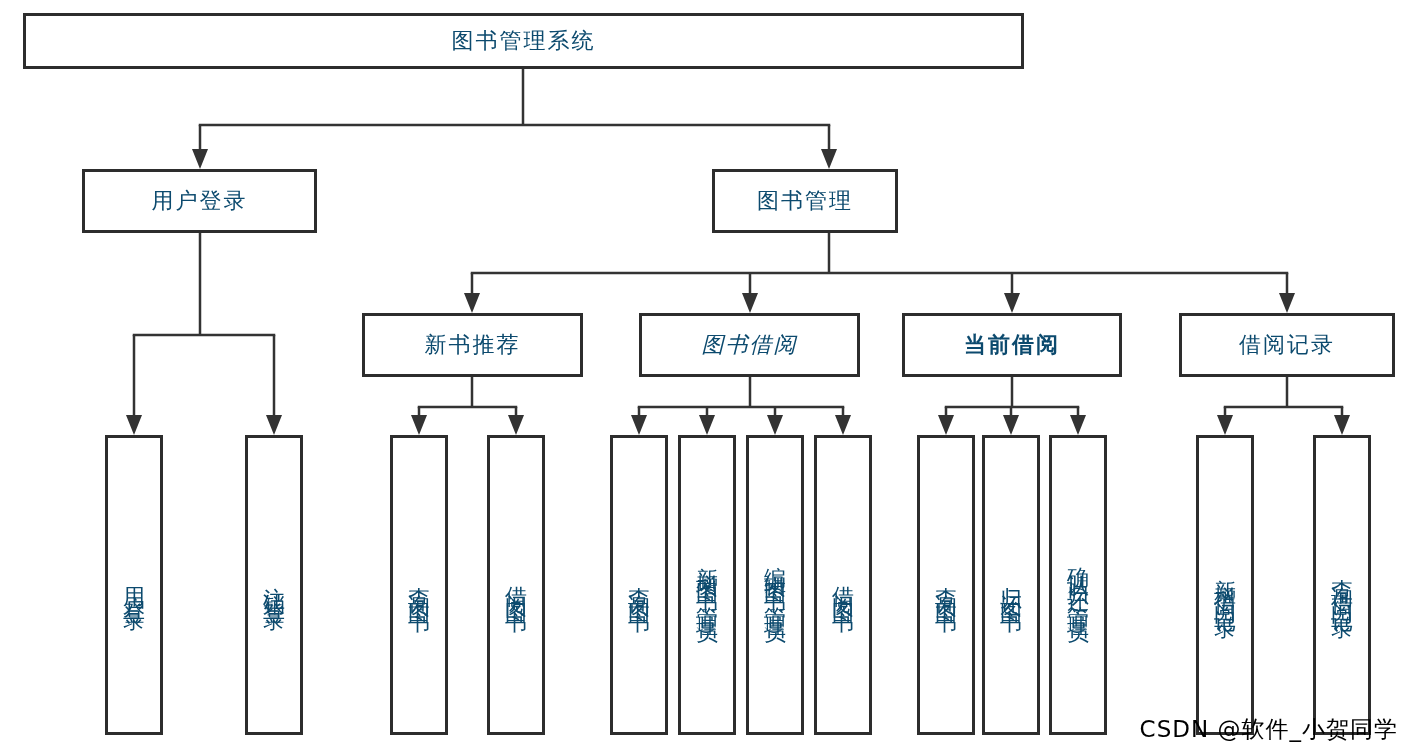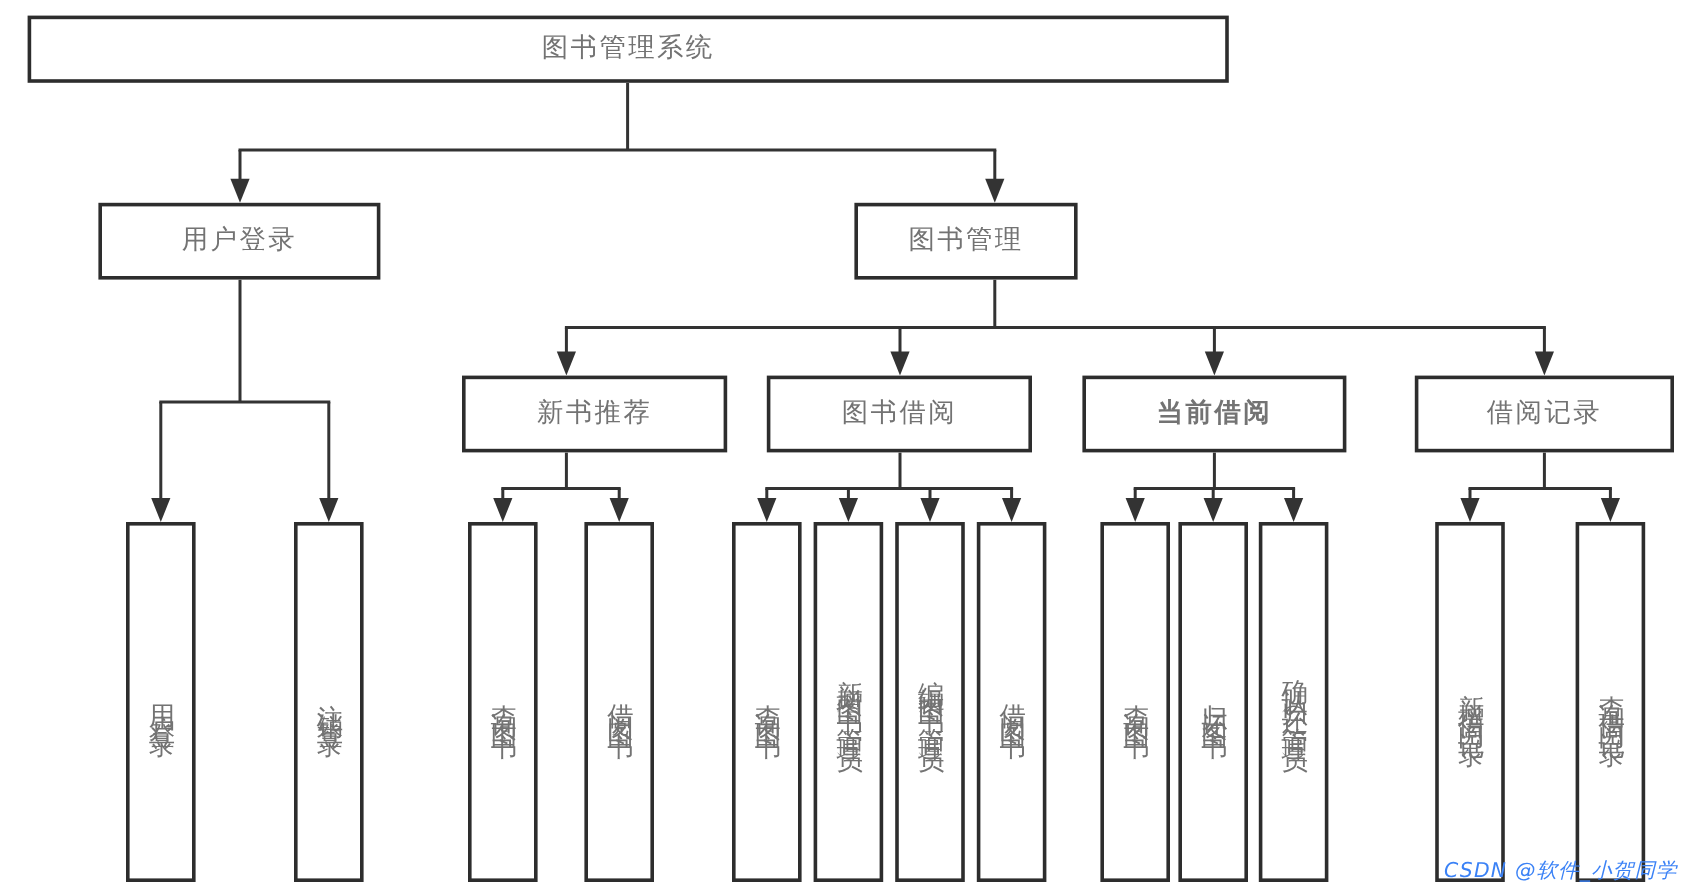--- a/index.html
+++ b/index.html
@@ -20,21 +20,21 @@
     left: 0; top: 0;
     width: 1405px;
     height: 747px;
     z-index: 1;
   }
   .box {
     position: absolute;
     box-sizing: border-box;
     border: 3px solid #2d2d2d;
     background: #ffffff;
-    color: #737373;
+    color: #0c4a6e;
     display: flex;
     align-items: center;
     justify-content: center;
     z-index: 2;
     font-size: 22px;
     line-height: 1;
   }
   .box.h {
     letter-spacing: 2px;
     white-space: nowrap;
@@ -43,26 +43,25 @@
     writing-mode: vertical-rl;
     text-orientation: mixed;
     letter-spacing: 8px;
     font-size: 22px;
     padding: 8px 0;
   }
   .watermark {
     position: absolute;
     right: 7px;
     top: 714px;
-    font-size: 17px;
+    font-size: 23px;
     letter-spacing: 1px;
-    color: #3b82f6;
+    color: #000000;
     z-index: 5;
     white-space: nowrap;
-    font-style: italic;
   }
 </style>
 </head>
 <body>
 
 <div id="canvas">
 
   <svg id="connectors" viewBox="0 0 1405 747" xmlns="http://www.w3.org/2000/svg">
       <line x1="523" y1="69" x2="523" y2="125" stroke="#333333" stroke-width="2.5"></line>
       <line x1="198.75" y1="125" x2="830.25" y2="125" stroke="#333333" stroke-width="2.5"></line>
@@ -116,22 +115,22 @@
       <polygon points="1217,415 1233,415 1225,435" fill="#333333"></polygon>
       <line x1="1342" y1="407" x2="1342" y2="419" stroke="#333333" stroke-width="2.5"></line>
       <polygon points="1334,415 1350,415 1342,435" fill="#333333"></polygon>
     </svg>
 
   <div class="box h" style="left:23px; top:13px; width:1001px; height:56px;">图书管理系统</div>
 
   <div class="box h" style="left:82px; top:169px; width:235px; height:64px;">用户登录</div>
   <div class="box h" style="left:712px; top:169px; width:186px; height:64px;">图书管理</div>
 
-  <div class="box h" style="left:362px; top:313px; width:221px; height:64px;margin-left:23px;">新书推荐</div>
-  <div class="box h" style="left:639px; top:313px; width:221px; height:64px;">图书借阅</div>
+  <div class="box h" style="left:362px; top:313px; width:221px; height:64px;">新书推荐</div>
+  <div class="box h" style="left:639px; top:313px; width:221px; height:64px;font-style:italic;">图书借阅</div>
   <div class="box h" style="left:902px; top:313px; width:220px; height:64px;font-weight:bold;">当前借阅</div>
   <div class="box h" style="left:1179px; top:313px; width:216px; height:64px;">借阅记录</div>
 
   <div class="box v" style="left:105px; top:435px; width:58px; height:300px;">用户登录</div>
   <div class="box v" style="left:245px; top:435px; width:58px; height:300px;">注销登录</div>
 
   <div class="box v" style="left:390px; top:435px; width:58px; height:300px;">查询图书</div>
   <div class="box v" style="left:487px; top:435px; width:58px; height:300px;">借阅图书</div>
 
   <div class="box v" style="left:610px; top:435px; width:58px; height:300px;">查询图书</div>

